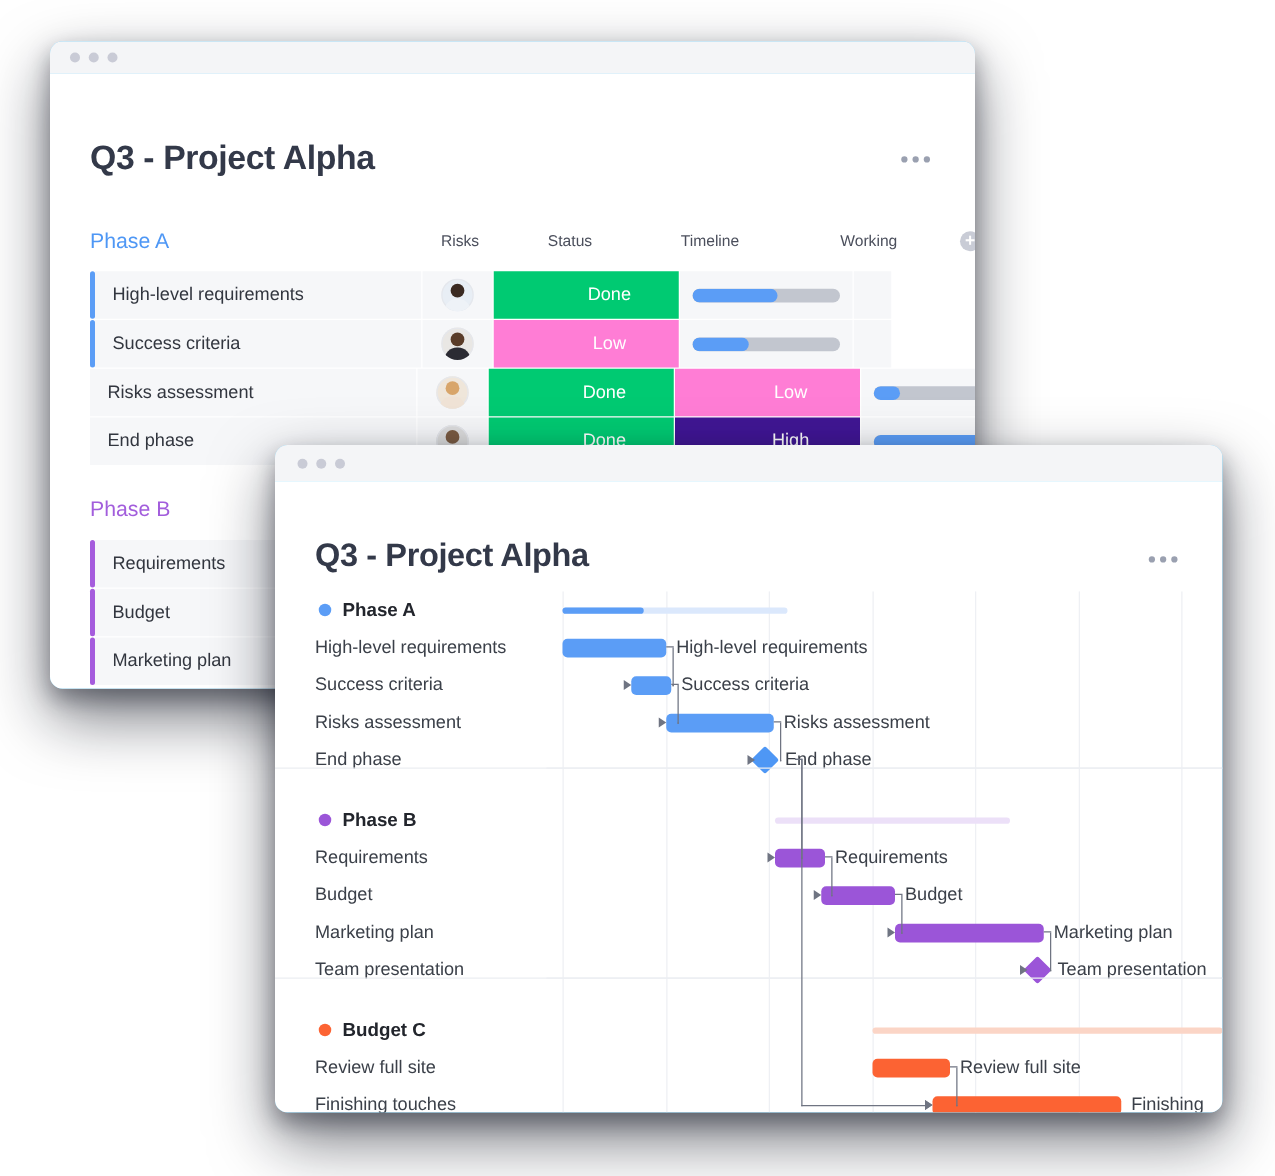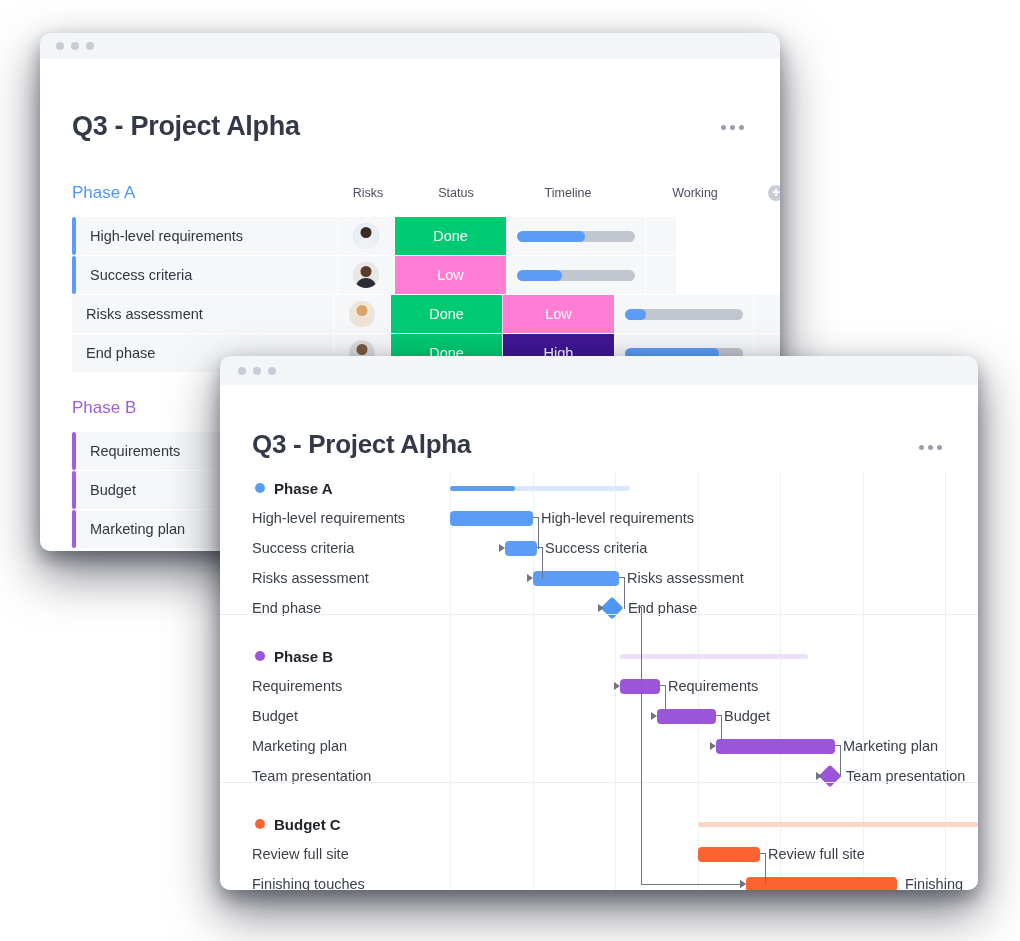--- a/index.html
+++ b/index.html
@@ -68,21 +68,21 @@
     display:flex;align-items:center;justify-content:center;
   }
   .avatar{width:26px;height:26px;border-radius:50%;position:relative;overflow:hidden;
     box-shadow:0 0 0 1px #e5e7ec inset;}
   .avatar .head{position:absolute;left:50%;top:4px;transform:translateX(-50%);
     width:11px;height:11px;border-radius:50%;}
   .avatar .body{position:absolute;left:50%;bottom:-5px;transform:translateX(-50%);
     width:21px;height:15px;border-radius:10px 10px 3px 3px;}
   .cell-chip{
     flex:0 0 111px;height:38px;margin-left:1px;display:flex;align-items:center;justify-content:center;
-    font-size:14.5px;color:#fff;
+    font-size:14.5px;color:#fff;padding-left:37px;
   }
   .cell-timeline{
     flex:0 0 138px;height:38px;margin-left:1px;background:#f6f7f9;
     display:flex;align-items:center;justify-content:center;
   }
   .track{width:118px;height:11px;border-radius:6px;background:#c2c6cf;overflow:hidden;}
   .track > span{display:block;height:11px;border-radius:6px;background:#5b9df6;}
   .cell-tail{flex:0 0 30px;height:38px;margin-left:1px;background:#f6f7f9;}
 
   

